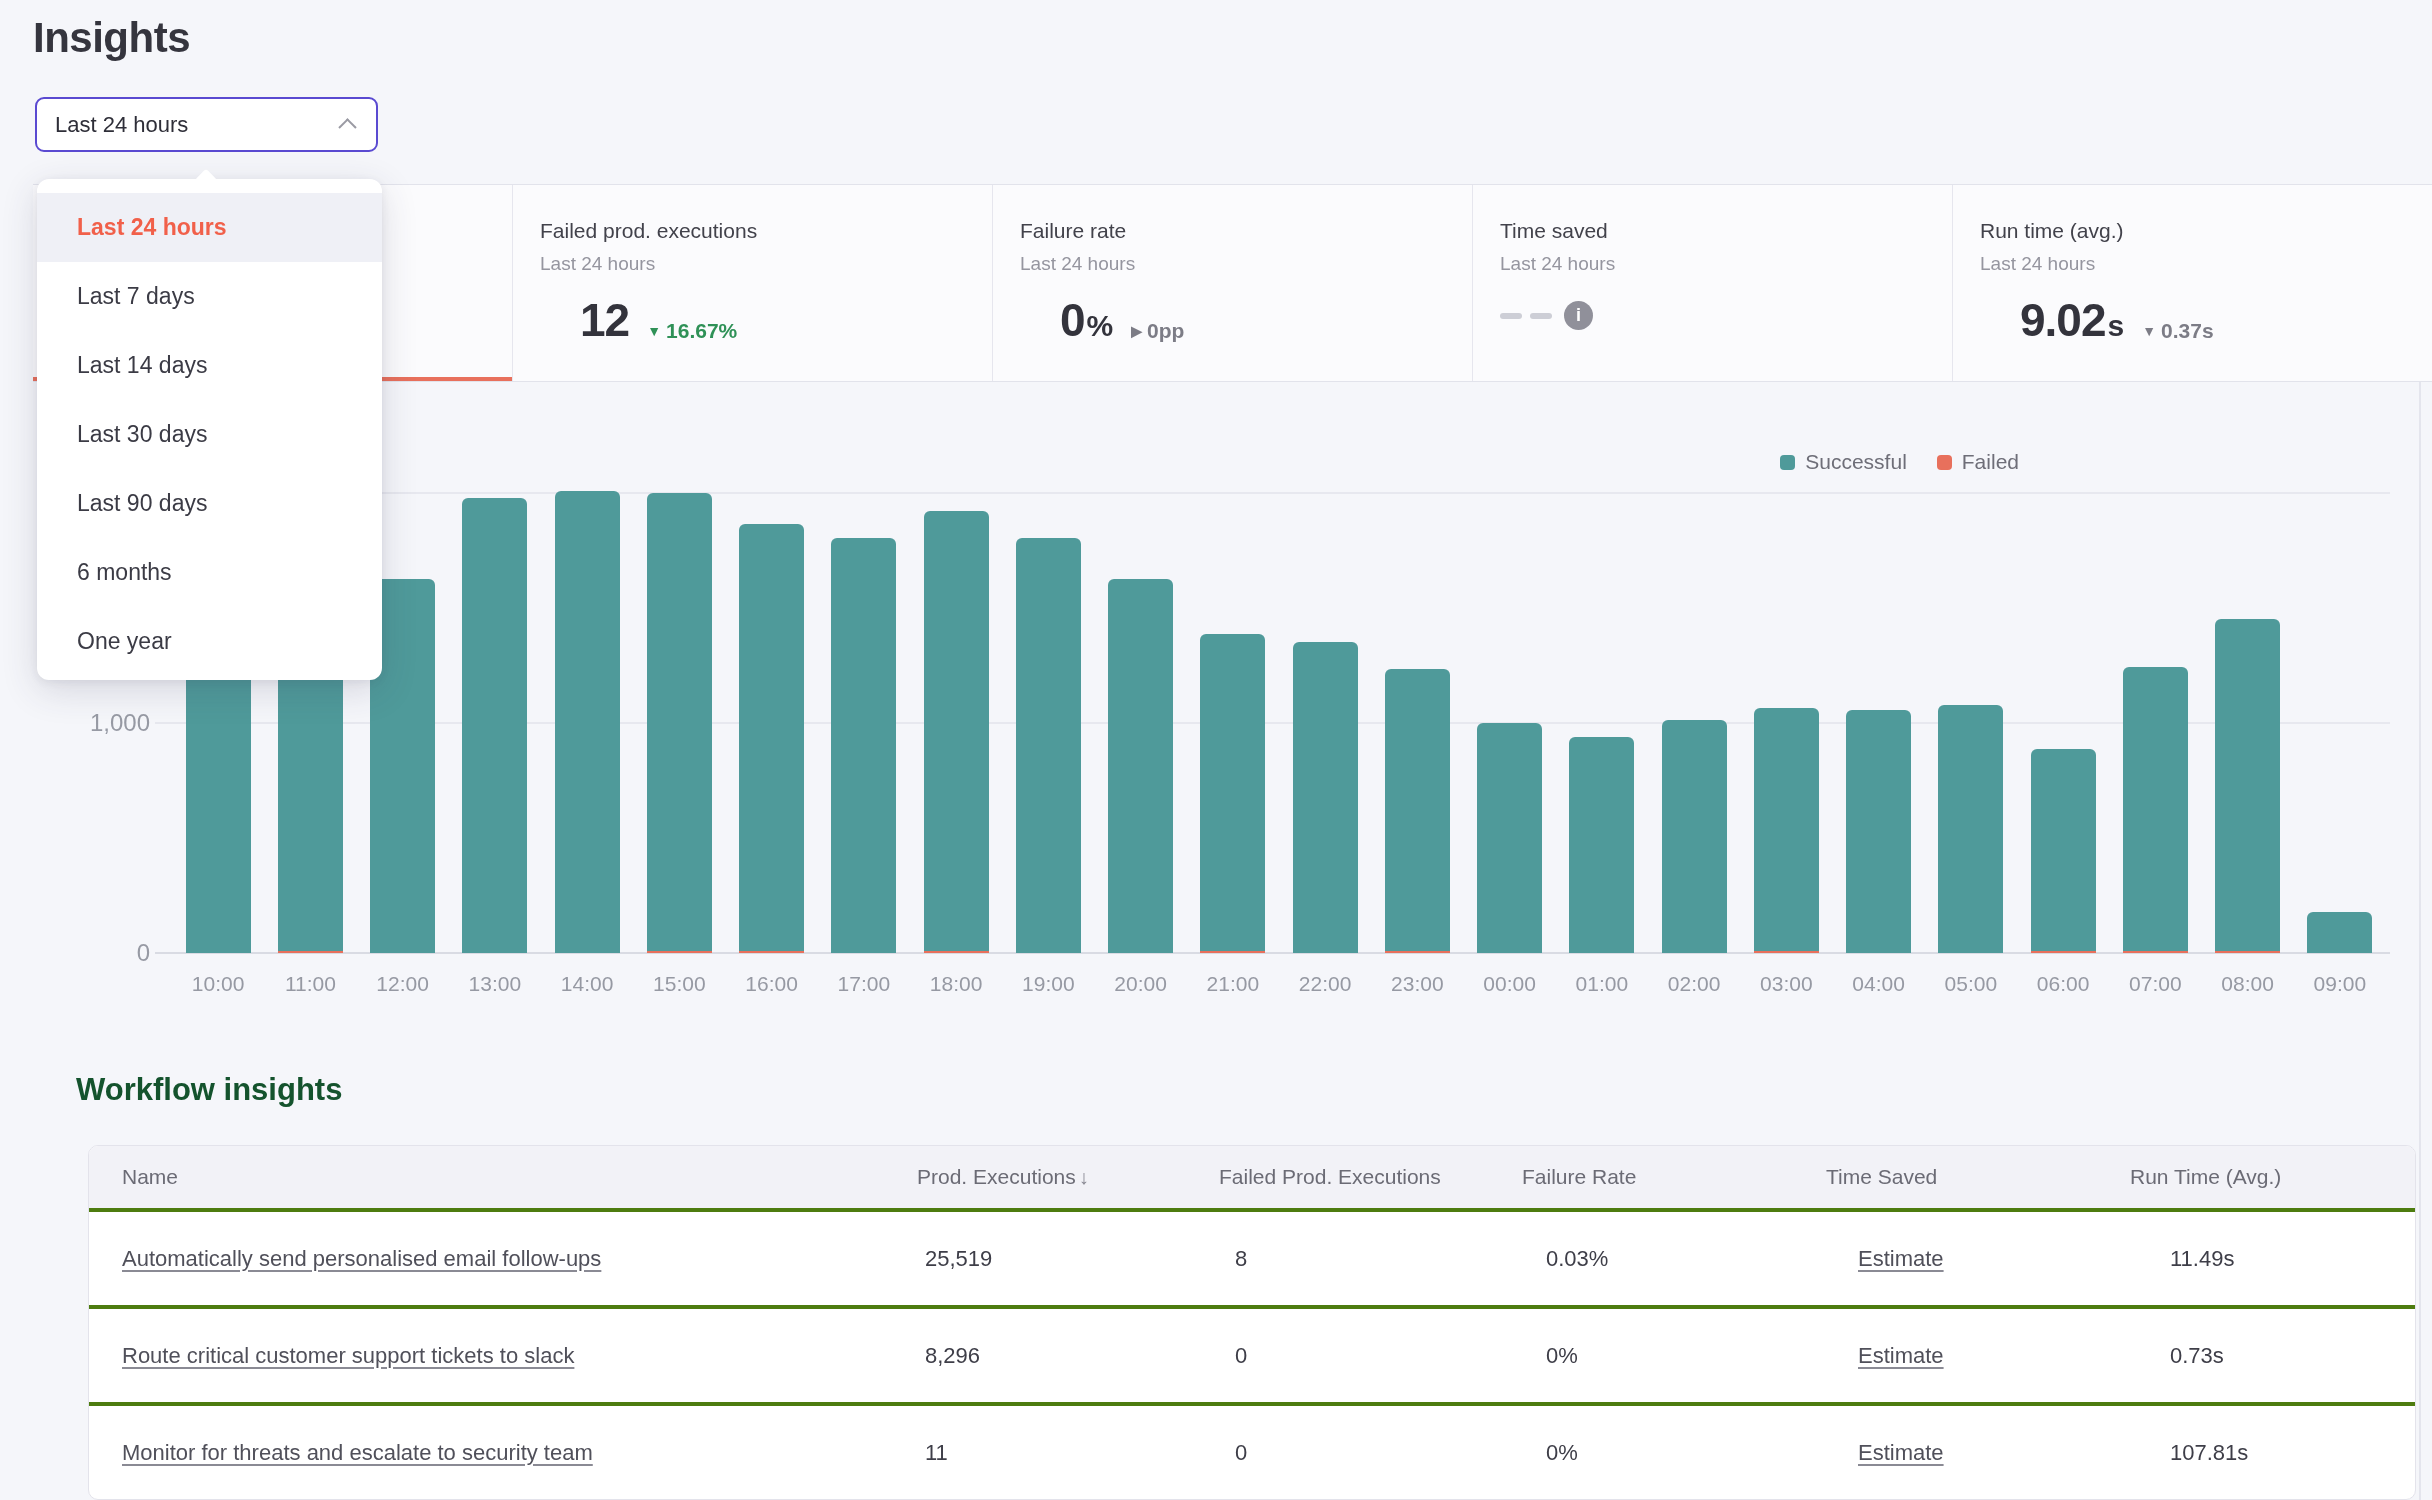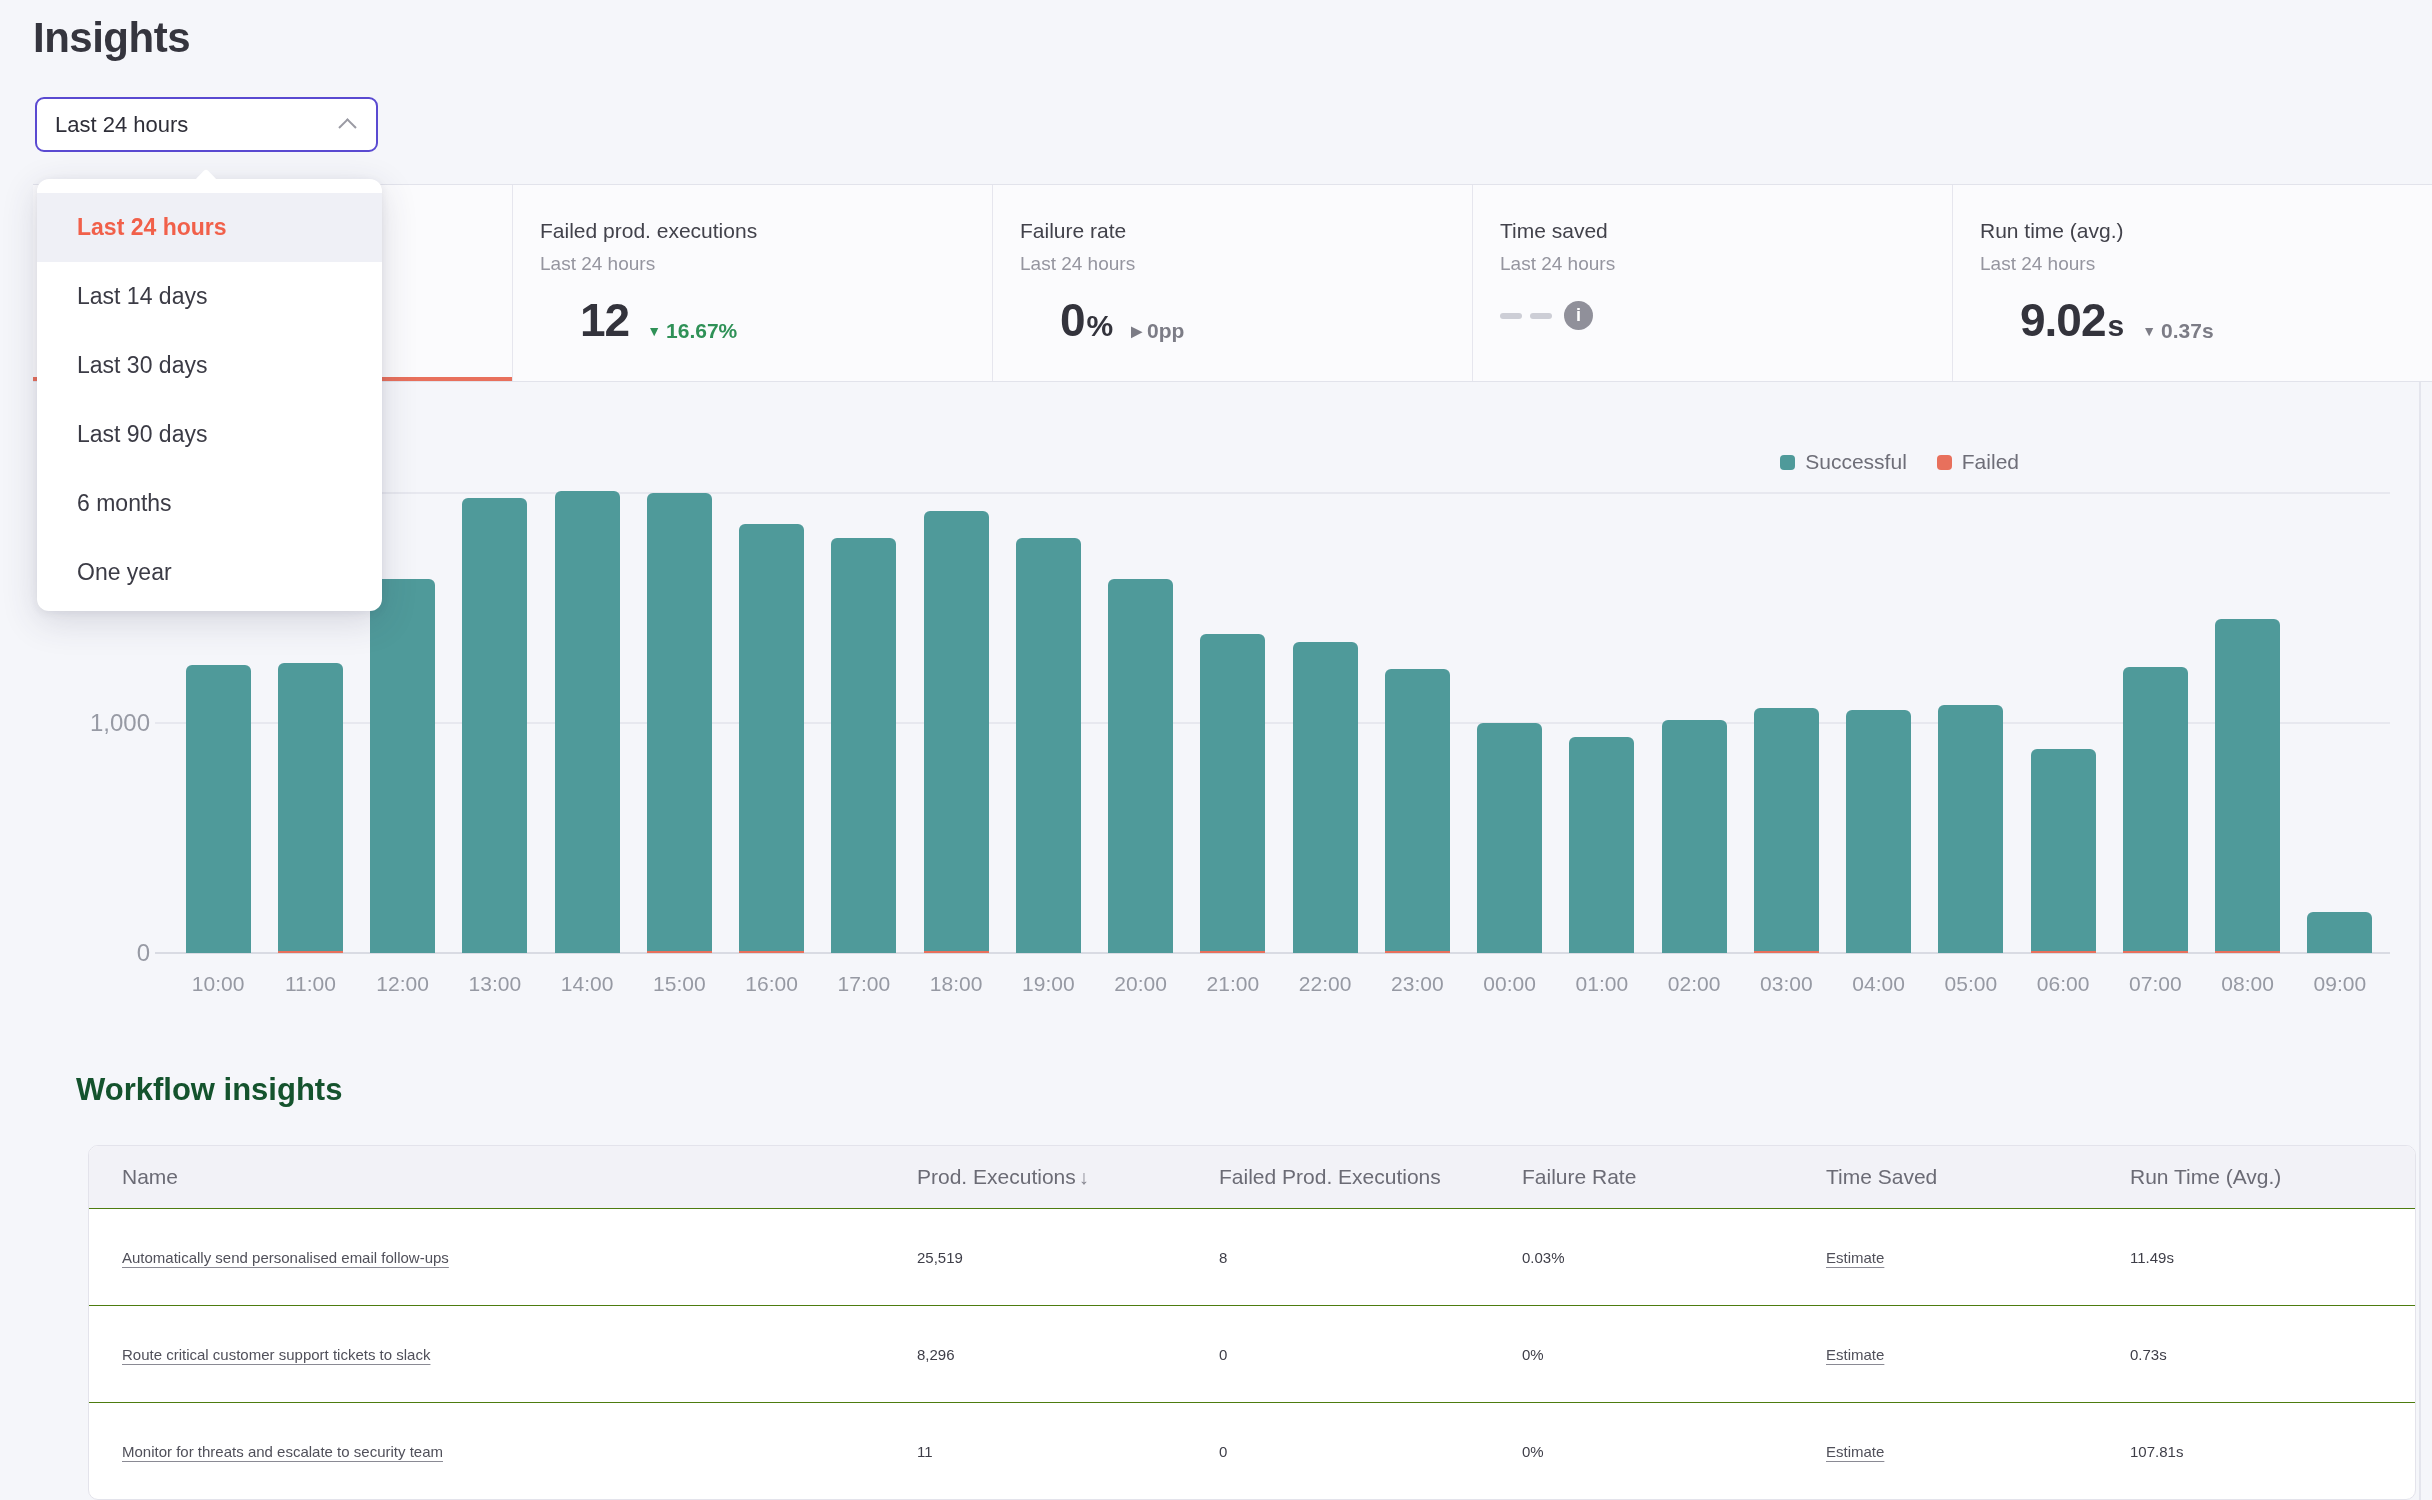--- a/index.html
+++ b/index.html
@@ -80,21 +80,21 @@
   .option--selected { background:#eff0f6; color:#f1604a; font-weight:700; }
 
   
   .wf-heading { position:absolute; left:76px; top:1072px; font-size:31px; font-weight:700; color:#14532d; }
   .wf-table {
     position:absolute; left:88px; top:1145px; width:2328px; z-index:2;
     background:#fff; border:1px solid #e3e3eb; border-radius:10px; overflow:hidden;
   }
   .trow { display:grid; grid-template-columns:828px 302px 303px 304px 304px 1fr; align-items:center; }
   .thead { height:62px; background:#f2f2f7; font-size:21px; color:#6b6b75; }
-  .tbody-row { height:97px; border-top:1px solid #4d7c0f; font-size:15px; color:#3e3e48; }
+  .tbody-row { height:97px; border-top:4px solid #4d7c0f; font-size:22px; color:#3e3e48;gap:8px; }
   .cell-first { padding-left:33px; }
   .th { cursor:pointer; }
   .sort-arrow { font-size:20px; color:#8a8a94; margin-left:3px; }
   a.tlink { color:#50505a; text-decoration:underline; text-underline-offset:4px; text-decoration-color:#8a8a94; cursor:pointer; }
 
   .right-edge { position:absolute; left:2419px; top:184px; height:1316px; width:2px; background:#e4e5ed; z-index:1; }
 </style>
 </head>
 <body>
 
@@ -375,19 +375,20 @@
     </div>
 </div>
 
 <div class="select">
   <span class="select-value">Last 24 hours</span>
   <span class="chevron-up"></span>
 </div>
 <div class="popup">
   <div id="options">
       <div class="option option--selected">Last 24 hours</div>
+      <div class="option">Last 7 days</div>
       <div class="option">Last 14 days</div>
       <div class="option">Last 30 days</div>
       <div class="option">Last 90 days</div>
       <div class="option">6 months</div>
       <div class="option">One year</div>
     </div>
 </div>
 
 </body></html>

